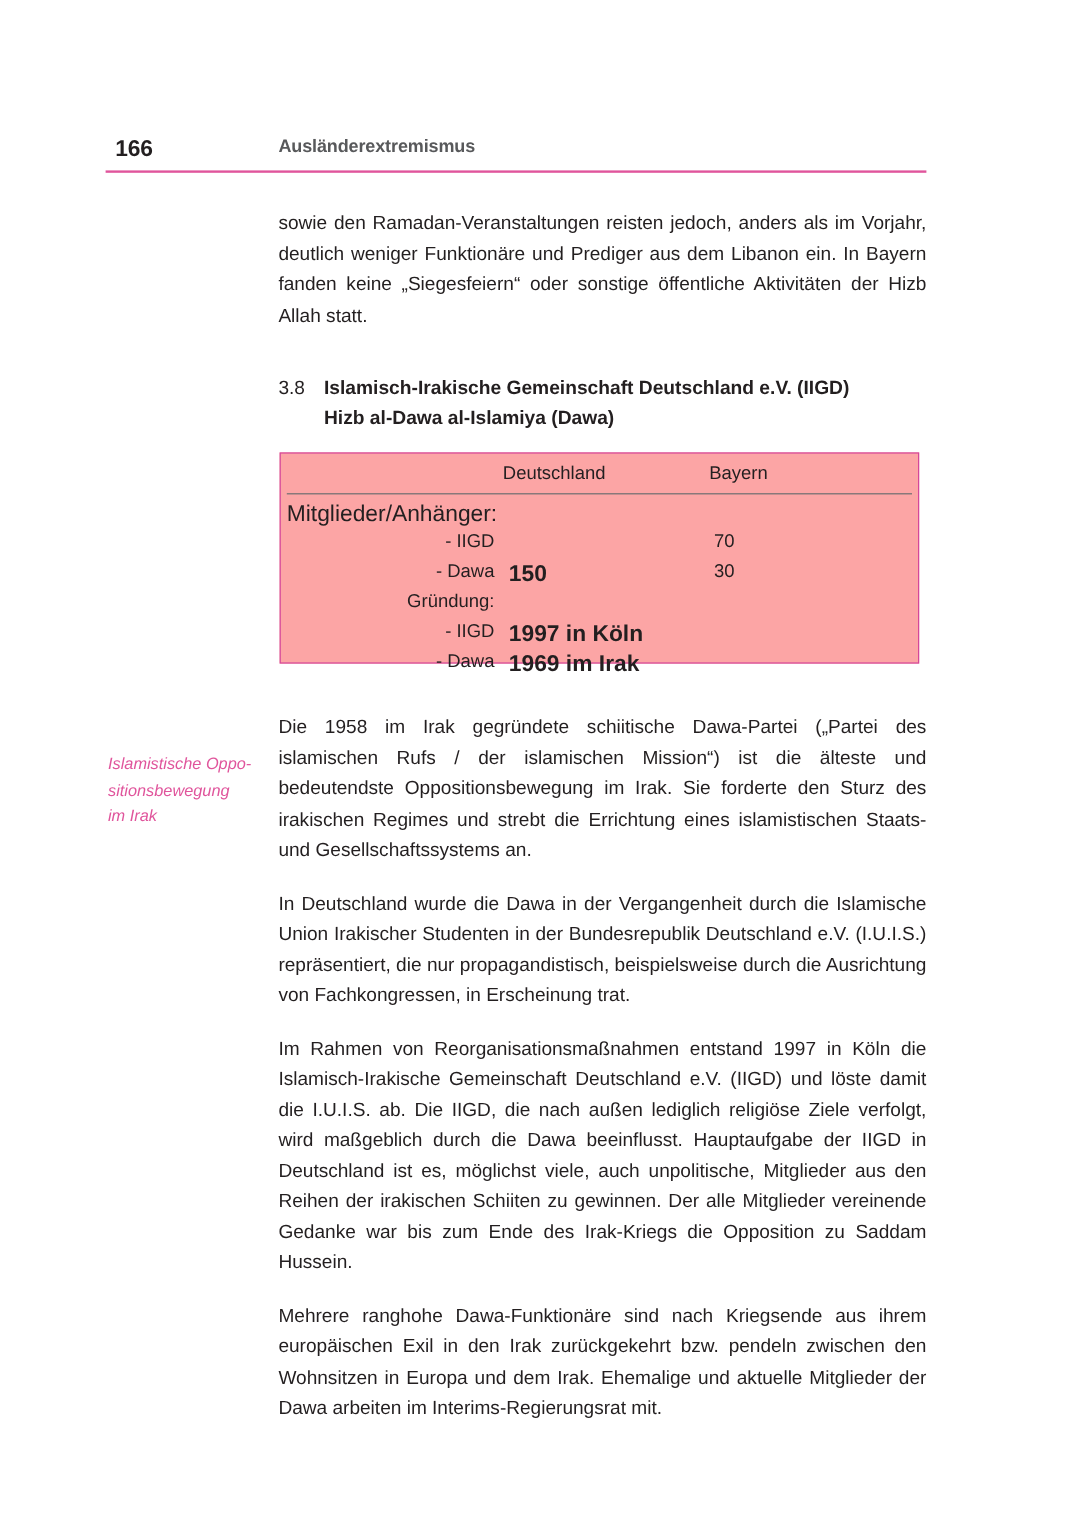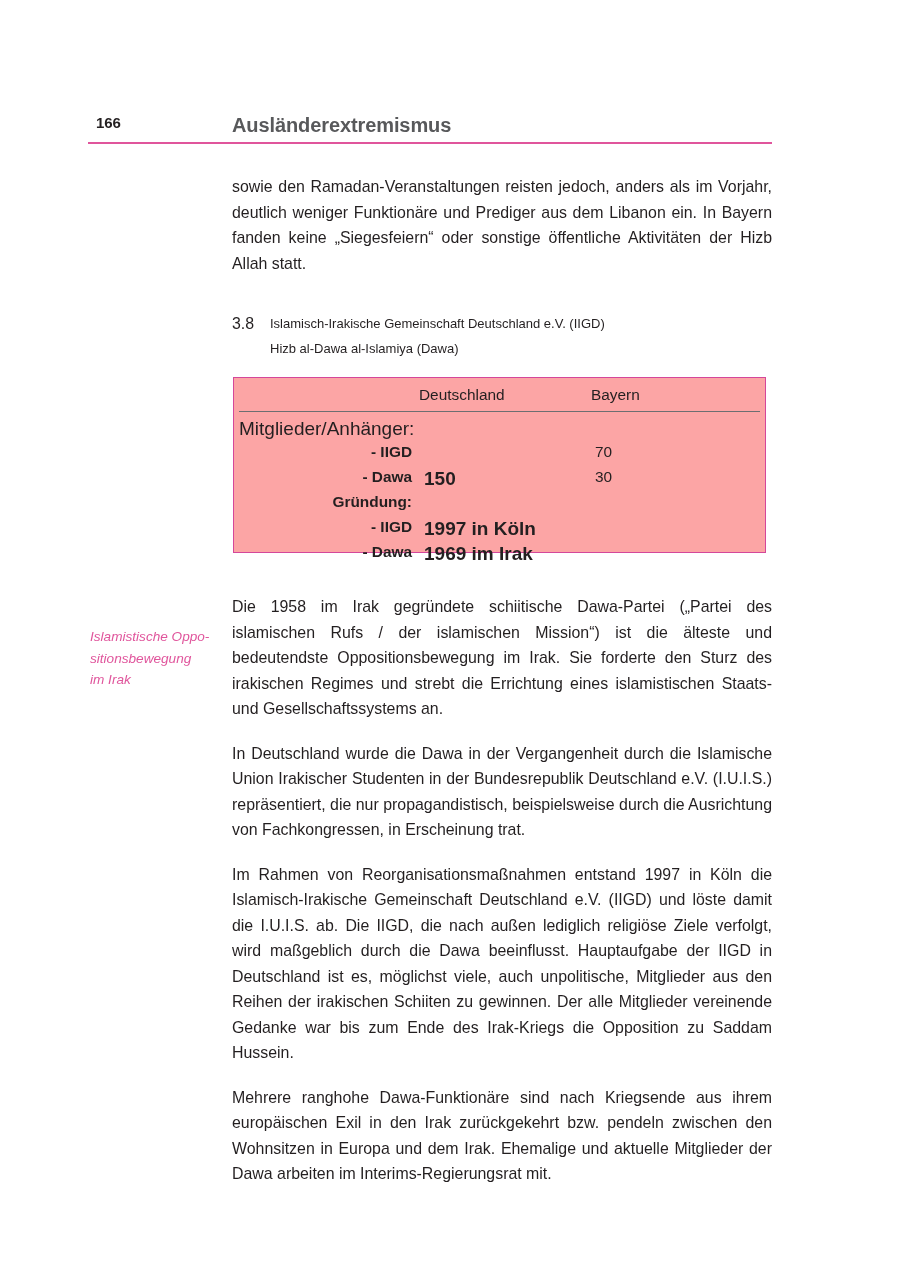--- a/index.html
+++ b/index.html
@@ -27,30 +27,30 @@
     position: absolute;
     left: 88px;
     top: 114px;
     width: 684px;
     height: 30px;
   }
   .page-number {
     position: absolute;
     left: 8px;
     top: 0;
-    font-size: 15px;
+    font-size: 19px;
     font-weight: bold;
     letter-spacing: -0.1px;
     color: #231f20;
   }
   .running-title {
     position: absolute;
     left: 144px;
     top: 0;
-    font-size: 20px;
+    font-size: 15px;
     font-weight: bold;
     color: #58595b;
     letter-spacing: -0.1px;
   }
   .header-rule {
     position: absolute;
     left: 88px;
     top: 142px;
     width: 684px;
     height: 1.6px;
@@ -83,23 +83,23 @@
   }
   .section-number {
     flex: 0 0 auto;
     width: 38px;
     font-size: 15.9px;
     line-height: 24.5px;
     color: #231f20;
   }
   .section-title {
     flex: 1 1 auto;
-    font-size: 13px;
+    font-size: 16px;
     line-height: 24.5px;
-    font-weight: normal;
+    font-weight: bold;
     color: #231f20;
   }
   .section-title .line2 { display: block; }
 
   
   .data-box {
     position: absolute;
     left: 233px;
     top: 377px;
     width: 533px;
@@ -139,21 +139,20 @@
     white-space: nowrap;
   }
   .db-label-right {
     position: absolute;
     left: 0;
     width: 178px;
     text-align: right;
     font-size: 15.4px;
     color: #231f20;
     white-space: nowrap;
-    font-weight: bold;
   }
   .db-val-de {
     position: absolute;
     left: 190px;
     font-size: 19px;
     color: #231f20;
     white-space: nowrap;
     font-weight: bold;
   }
   .db-val-by {

